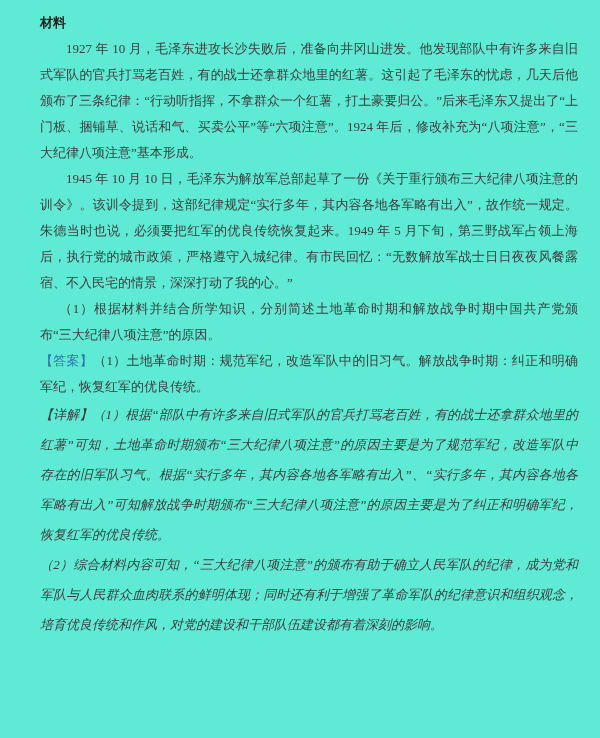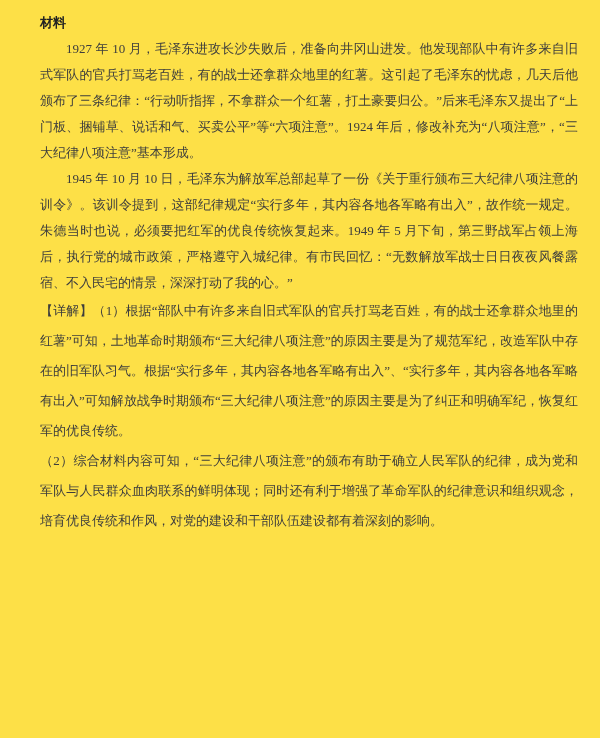--- a/index.html
+++ b/index.html
@@ -1,58 +1,60 @@
 <!DOCTYPE html>
 <html><head>
 <meta charset="utf-8">
 <style>
   html, body { margin: 0; padding: 0; }
   .doc {
     position: relative;
     width: 600px;
     height: 738px;
     box-sizing: border-box;
-    background: #fde047;
+    background: #5eead4;
     color: #3d3d3d;
     font-family: "Liberation Serif", "DejaVu Serif", serif;
     font-size: 13px;
     line-height: 26px;
     padding: 10px 22px 0 40px;
     overflow: hidden;
   }
   .doc p { margin: 0; text-align: justify; }
   .head {
     font-weight: bold;
     margin-left: 26px;
     color: #222;
     font-family: "Liberation Sans", "DejaVu Sans", sans-serif;
     font-size: 13px;
   }
   .indent { text-indent: 2em; }
   .attr { text-align: right; }
   .q1 { margin-left: 34px; text-indent: 19px; }
   .q2 { margin-left: 25px; }
   .blue { color: #2e74b5; }
-  .loose { line-height: 30px; }
+  .loose { line-height: 30px; font-style: italic; }
   .gap-sm { margin-top: 2px; }
 </style>
 </head>
 <body>
 
 <div class="doc">
 
   <p class="head">材料</p>
 
   <p class="indent">1927 年 10 月，毛泽东进攻长沙失败后，准备向井冈山进发。他发现部队中有许多来自旧式军队的官兵打骂老百姓，有的战士还拿群众地里的红薯。这引起了毛泽东的忧虑，几天后他颁布了三条纪律：“行动听指挥，不拿群众一个红薯，打土豪要归公。”后来毛泽东又提出了“上门板、捆铺草、说话和气、买卖公平”等“六项注意”。1924 年后，修改补充为“八项注意”，“三大纪律八项注意”基本形成。</p>
 
   <p class="indent">1945 年 10 月 10 日，毛泽东为解放军总部起草了一份《关于重行颁布三大纪律八项注意的训令》。该训令提到，这部纪律规定“实行多年，其内容各地各军略有出入”，故作统一规定。朱德当时也说，必须要把红军的优良传统恢复起来。1949 年 5 月下旬，第三野战军占领上海后，执行党的城市政策，严格遵守入城纪律。有市民回忆：“无数解放军战士日日夜夜风餐露宿、不入民宅的情景，深深打动了我的心。”</p>
 
 
+  <p class="q1">（1）根据材料并结合所学知识，分别简述土地革命时期和解放战争时期中国共产党颁布“三大纪律八项注意”的原因。</p>
 
 
+  <p><span class="blue">【答案】</span><span>（1）土地革命时期：规范军纪，改造军队中的旧习气。解放战争时期：纠正和明确军纪，恢复红军的优良传统。</span></p>
 
 
 
   <p class="loose gap-sm"><span>【详解】</span><span>（1）根据“部队中有许多来自旧式军队的官兵打骂老百姓，有的战士还拿群众地里的红薯”可知，土地革命时期颁布“三大纪律八项注意”的原因主要是为了规范军纪，改造军队中存在的旧军队习气。根据“实行多年，其内容各地各军略有出入”、“实行多年，其内容各地各军略有出入”可知解放战争时期颁布“三大纪律八项注意”的原因主要是为了纠正和明确军纪，恢复红军的优良传统。</span></p>
 
   <p class="loose">（2）综合材料内容可知，“三大纪律八项注意”的颁布有助于确立人民军队的纪律，成为党和军队与人民群众血肉联系的鲜明体现；同时还有利于增强了革命军队的纪律意识和组织观念，培育优良传统和作风，对党的建设和干部队伍建设都有着深刻的影响。</p>
 
 </div>
 
 </body></html>

